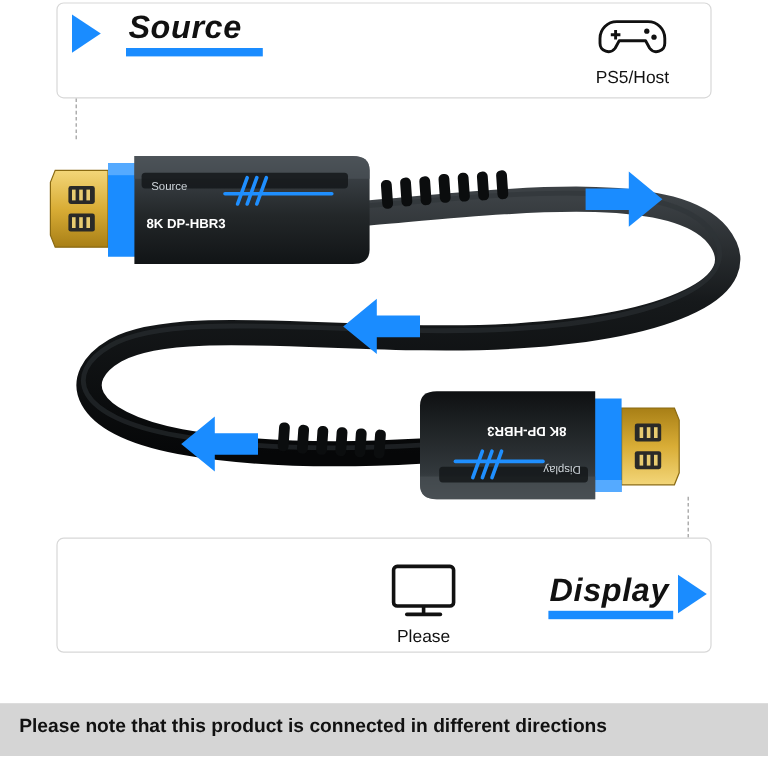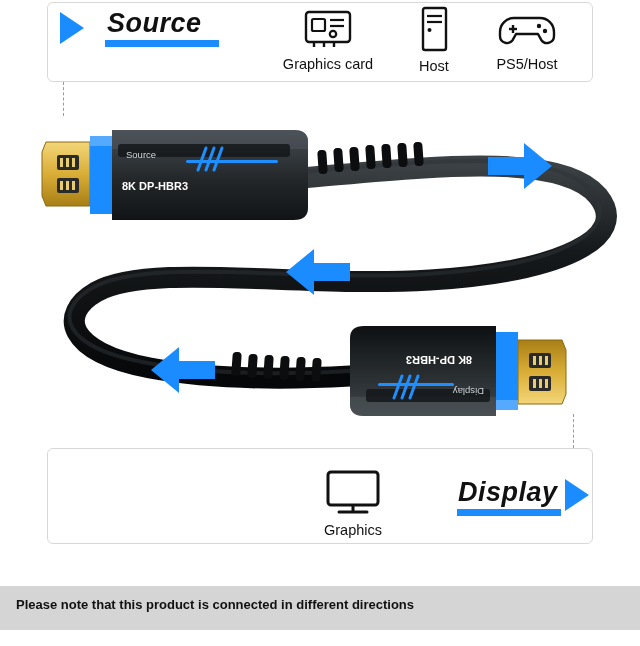--- a/index.html
+++ b/index.html
@@ -60,21 +60,21 @@
     border-left:1px dashed #9a9a9a;
   }
 
   
   #note-bar{
     position:absolute;left:0;top:586px;width:640px;height:44px;
     background:#d5d5d5;
   }
   #note-text{
     position:absolute;left:16px;top:597px;width:620px;
-    font-size:13px;font-weight:bold;color:#111;
+    font-size:16px;font-weight:bold;color:#111;
     white-space:nowrap;
   }
 
   
   svg.cable{position:absolute;left:0;top:0;width:640px;height:646px;}
   .conn-label{
     font-family:"Liberation Sans", sans-serif;
     font-size:9.5px;
     fill:#cfd6db;
   }
@@ -89,43 +89,21 @@
 <body>
 
 <div class="stage">
 
   <div class="panel" id="source-panel"></div>
 
   <div class="tri right" style="left:60px;top:12px;"></div>
   <div class="underline" style="left:105px;top:40px;width:114px;"></div>
   <div class="word" style="left:107px;top:8px;">Source</div>
 
-  <div class="iconcell" style="left:263px;top:8px;width:130px;">
-    <svg width="52" height="42" viewBox="0 0 52 42">
-      <rect x="4" y="4" width="44" height="30" rx="3" fill="none" stroke="#111" stroke-width="2.4"></rect>
-      <rect x="10" y="11" width="13" height="12" rx="1.5" fill="none" stroke="#111" stroke-width="2.2"></rect>
-      <line x1="28" y1="12" x2="42" y2="12" stroke="#111" stroke-width="2.2"></line>
-      <line x1="28" y1="18" x2="42" y2="18" stroke="#111" stroke-width="2.2"></line>
-      <circle cx="31" cy="26" r="3.2" fill="none" stroke="#111" stroke-width="2.2"></circle>
-      <line x1="12" y1="34" x2="12" y2="39" stroke="#111" stroke-width="2.4"></line>
-      <line x1="22" y1="34" x2="22" y2="39" stroke="#111" stroke-width="2.4"></line>
-      <line x1="32" y1="34" x2="32" y2="39" stroke="#111" stroke-width="2.4"></line>
-    </svg>
-    <div class="cap">Graphics card</div>
-  </div>
-
-  <div class="iconcell" style="left:392px;top:6px;width:84px;">
-    <svg width="34" height="46" viewBox="0 0 34 46">
-      <rect x="6" y="2" width="23" height="42" rx="2" fill="none" stroke="#111" stroke-width="2.4"></rect>
-      <line x1="10" y1="10" x2="25" y2="10" stroke="#111" stroke-width="2.2"></line>
-      <line x1="10" y1="16" x2="25" y2="16" stroke="#111" stroke-width="2.2"></line>
-      <circle cx="12.5" cy="24" r="2" fill="#111"></circle>
-    </svg>
-    <div class="cap">Host</div>
-  </div>
+
 
   <div class="iconcell" style="left:472px;top:10px;width:110px;">
     <svg width="58" height="40" viewBox="0 0 58 40">
       <path d="M16 8 h26 a14 14 0 0 1 14 14 v4 a7 7 0 0 1 -12.6 4.2 L40 24 H18 l-3.4 6.2 A7 7 0 0 1 2 26 v-4 A14 14 0 0 1 16 8 z" fill="none" stroke="#111" stroke-width="2.4" stroke-linejoin="round"></path>
       <line x1="11" y1="19" x2="19" y2="19" stroke="#111" stroke-width="2.4"></line>
       <line x1="15" y1="15" x2="15" y2="23" stroke="#111" stroke-width="2.4"></line>
       <circle cx="41" cy="16" r="2.2" fill="#111"></circle>
       <circle cx="47" cy="21" r="2.2" fill="#111"></circle>
     </svg>
     <div class="cap">PS5/Host</div>
@@ -256,21 +234,21 @@
 
   <div class="panel" id="display-panel"></div>
 
 
   <div class="iconcell" style="left:306px;top:468px;width:94px;">
     <svg width="62" height="48" viewBox="0 0 62 48">
       <rect x="6" y="4" width="50" height="33" rx="3" fill="none" stroke="#111" stroke-width="3"></rect>
       <line x1="31" y1="37" x2="31" y2="43" stroke="#111" stroke-width="3"></line>
       <line x1="17" y1="44" x2="45" y2="44" stroke="#111" stroke-width="3" stroke-linecap="round"></line>
     </svg>
-    <div class="cap">Graphics</div>
+    <div class="cap">Please</div>
   </div>
 
   <div class="underline" style="left:457px;top:509px;width:104px;"></div>
   <div class="word" style="left:458px;top:477px;">Display</div>
   <div class="tri right" style="left:565px;top:479px;"></div>
 
   <div id="note-bar"></div>
   <div id="note-text">Please note that this product is connected in different directions</div>
 
 </div>

